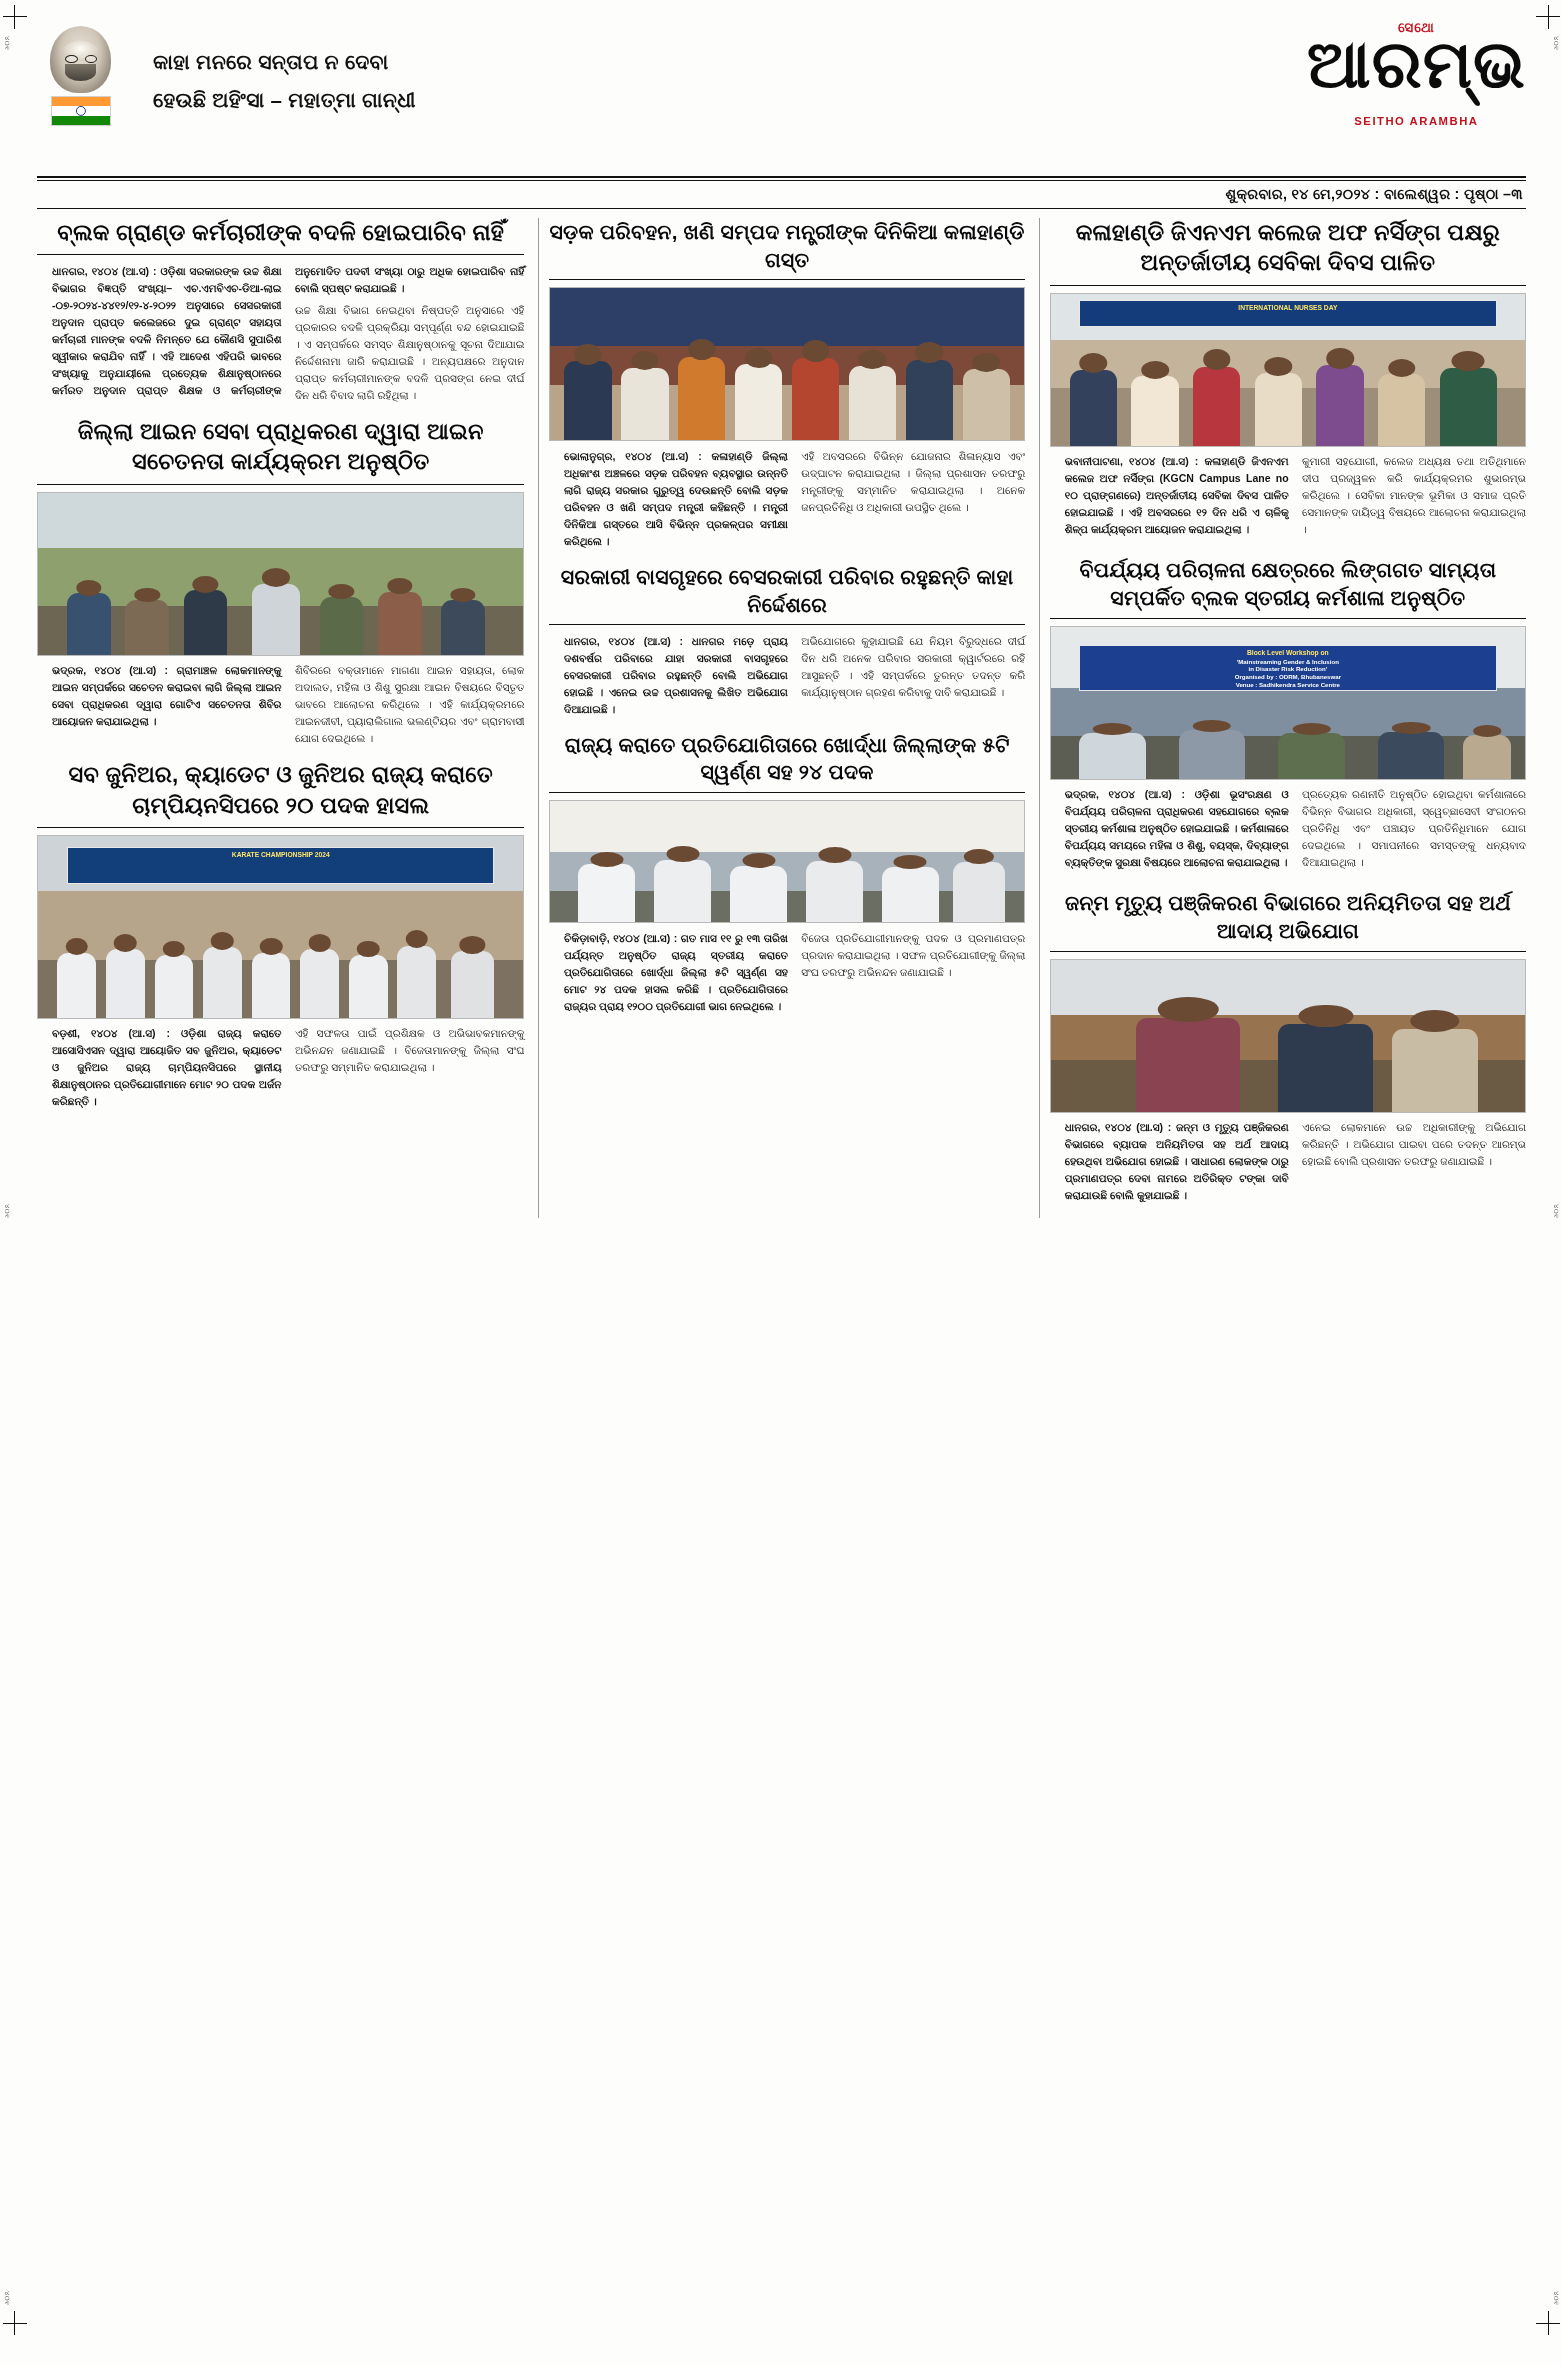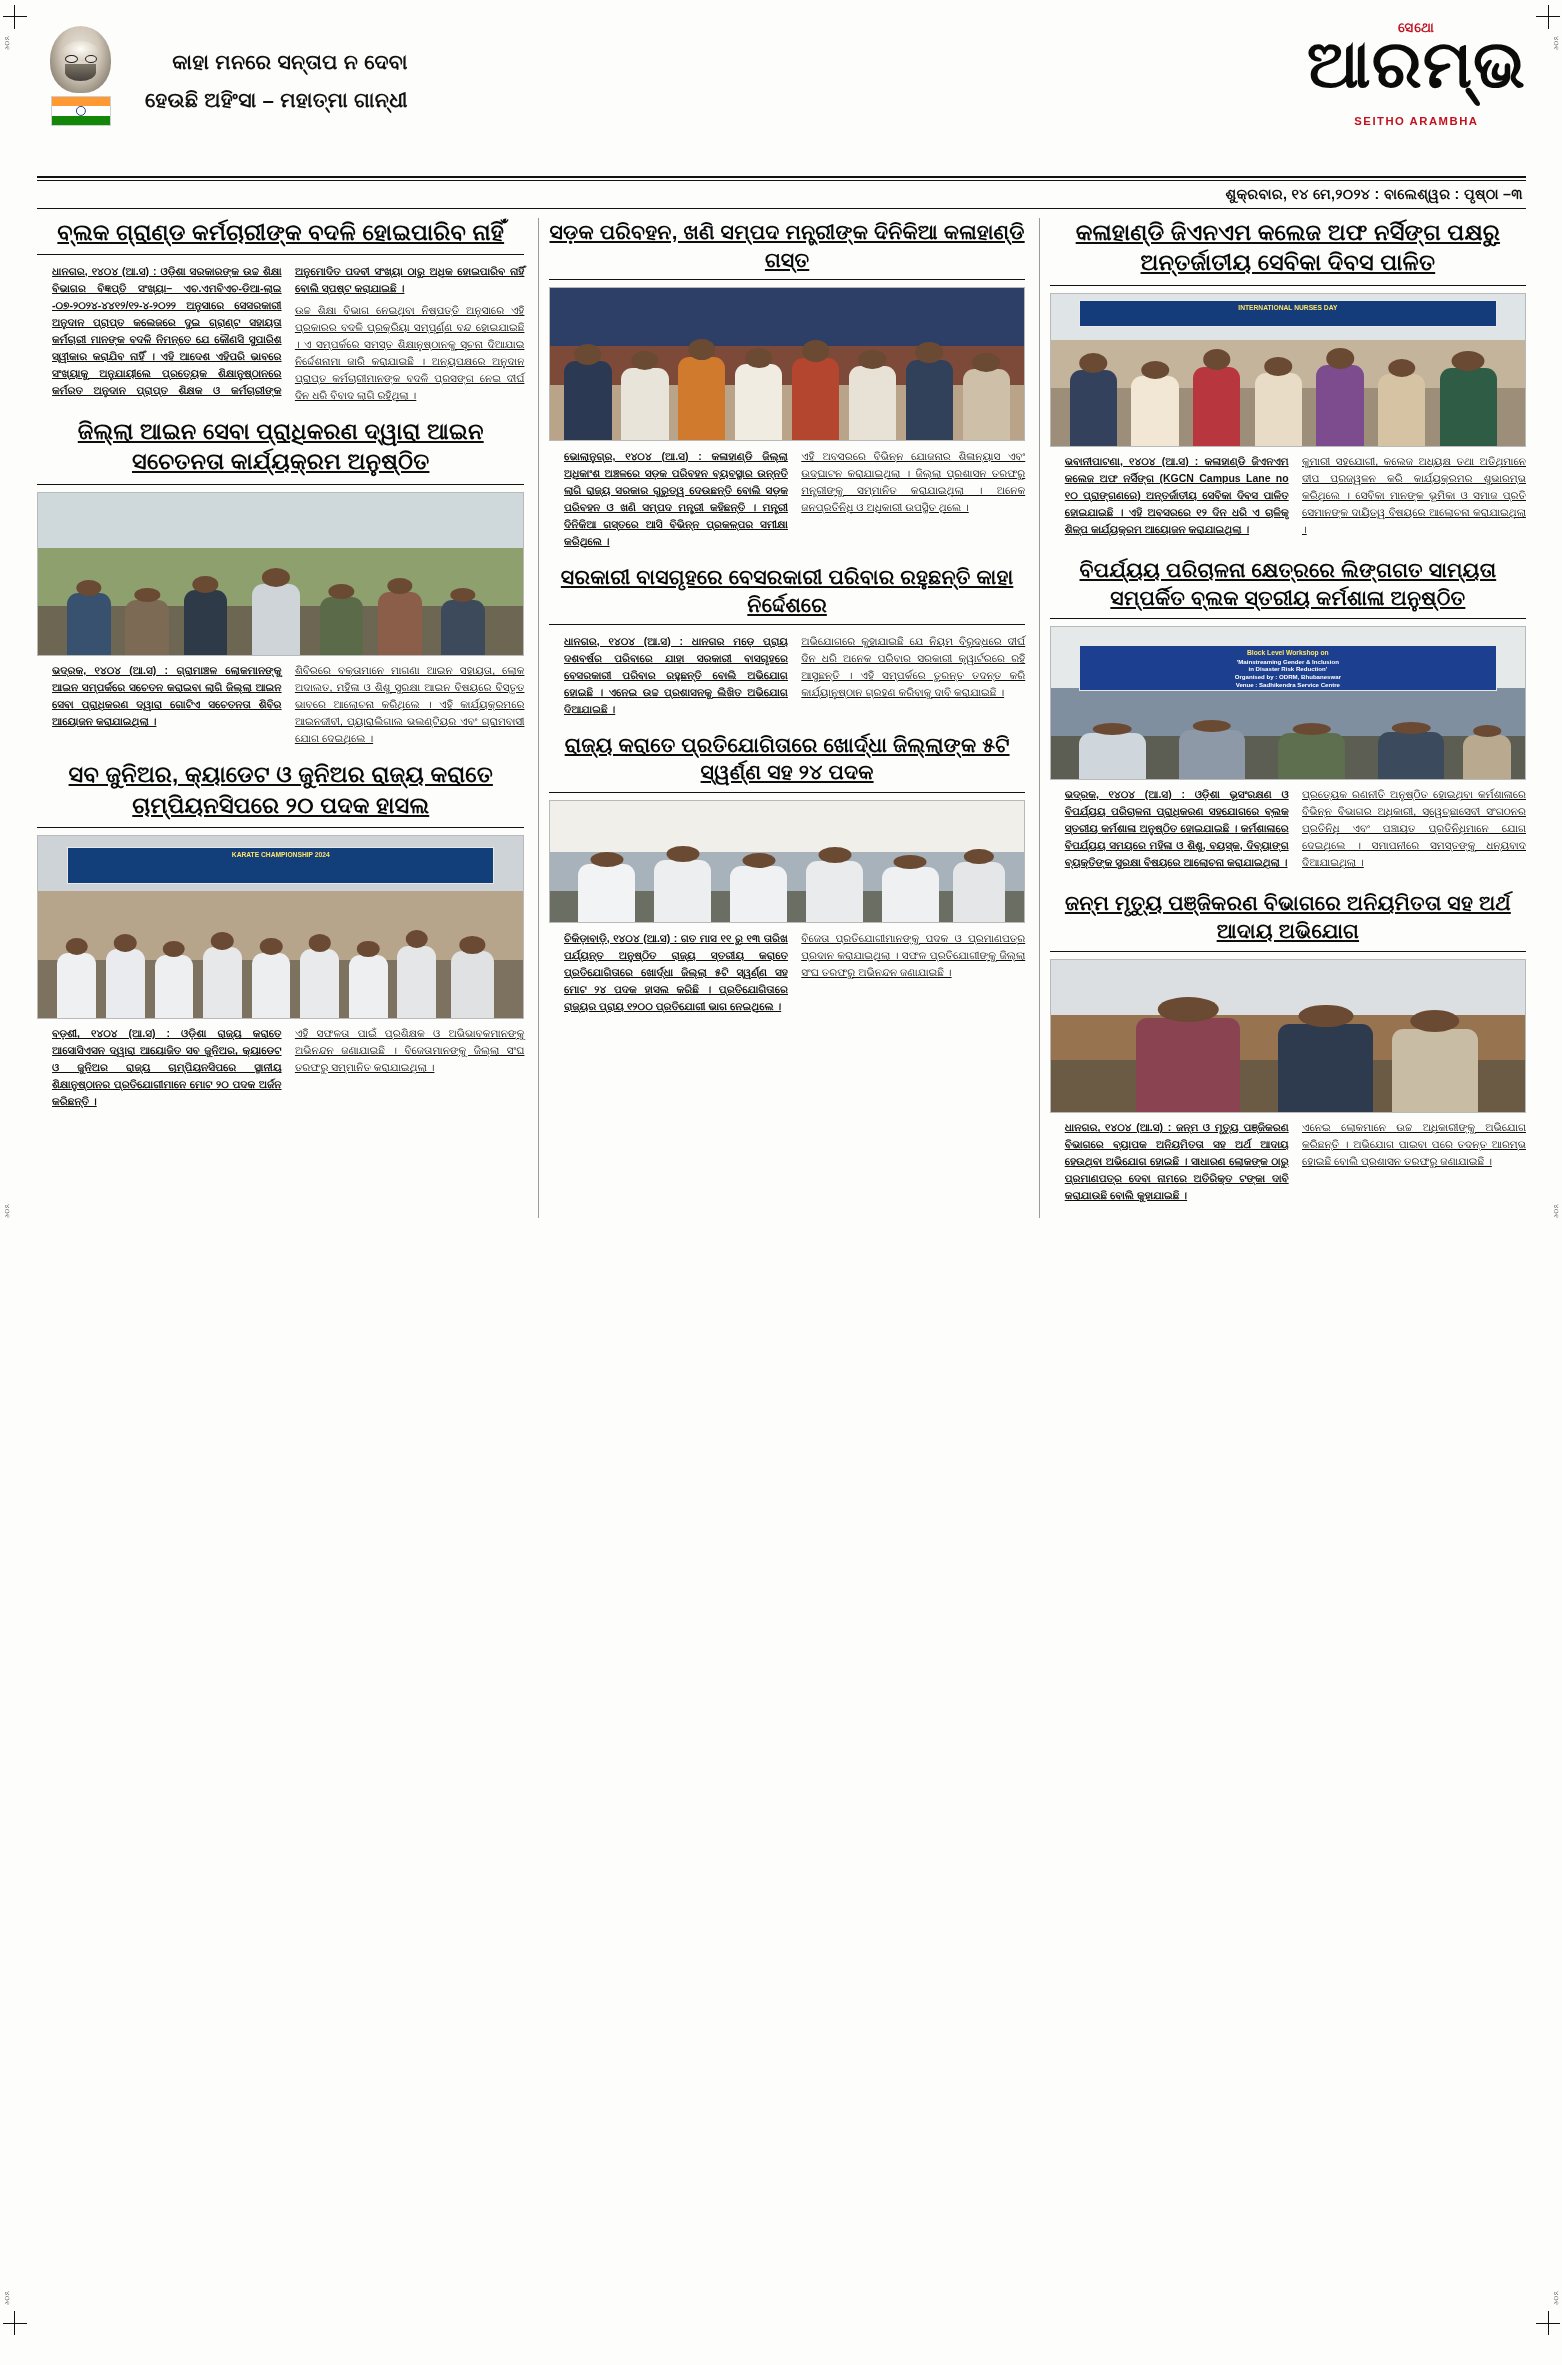--- a/index.html
+++ b/index.html
@@ -54,23 +54,22 @@
     position: relative;
     margin: 18.4px 37px 0 37px;
     height: 154px;
     display: flex;
     align-items: flex-start;
     justify-content: space-between;
   }
   .masthead-left {
     display: flex;
     align-items: flex-start;
-    gap: 21px;
+    gap: 29px;
     padding-top: 7.2px;
-    text-align: right;
   }
   .gandhi-box {
     width: 87px;
     height: 102px;
     position: relative;
     display: flex;
     flex-direction: column;
     align-items: center;
   }
   .gandhi-head {
@@ -185,21 +184,21 @@
 
   
   .content {
     margin: 0 37px;
     border-top: 1.5px solid #111;
     padding-top: 9.2px;
     display: grid;
     grid-template-columns: repeat(6, 1fr);
     column-gap: 13.3px;
   }
-  .colspan2 { grid-column: span 2; text-decoration: underline; }
+  .colspan2 { grid-column: span 2; }
 
   .headline {
     font-weight: 700;
     color: #08090a;
     text-align: center;
     line-height: 1.35;
     letter-spacing: 0.2px;
     border-bottom: 1.3px solid #111;
     padding-bottom: 6.1px;
     margin-bottom: 7.2px;

